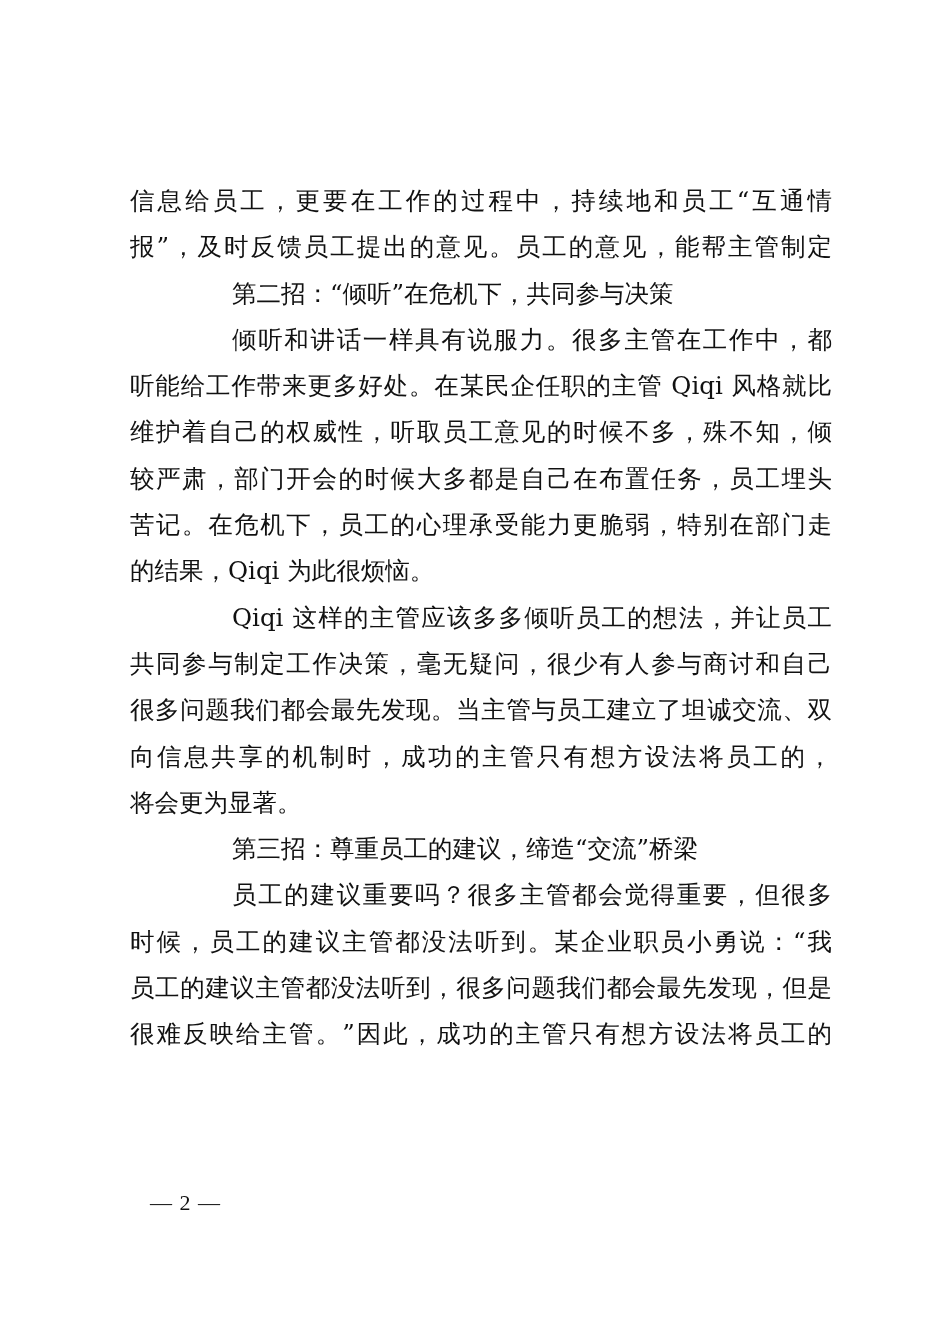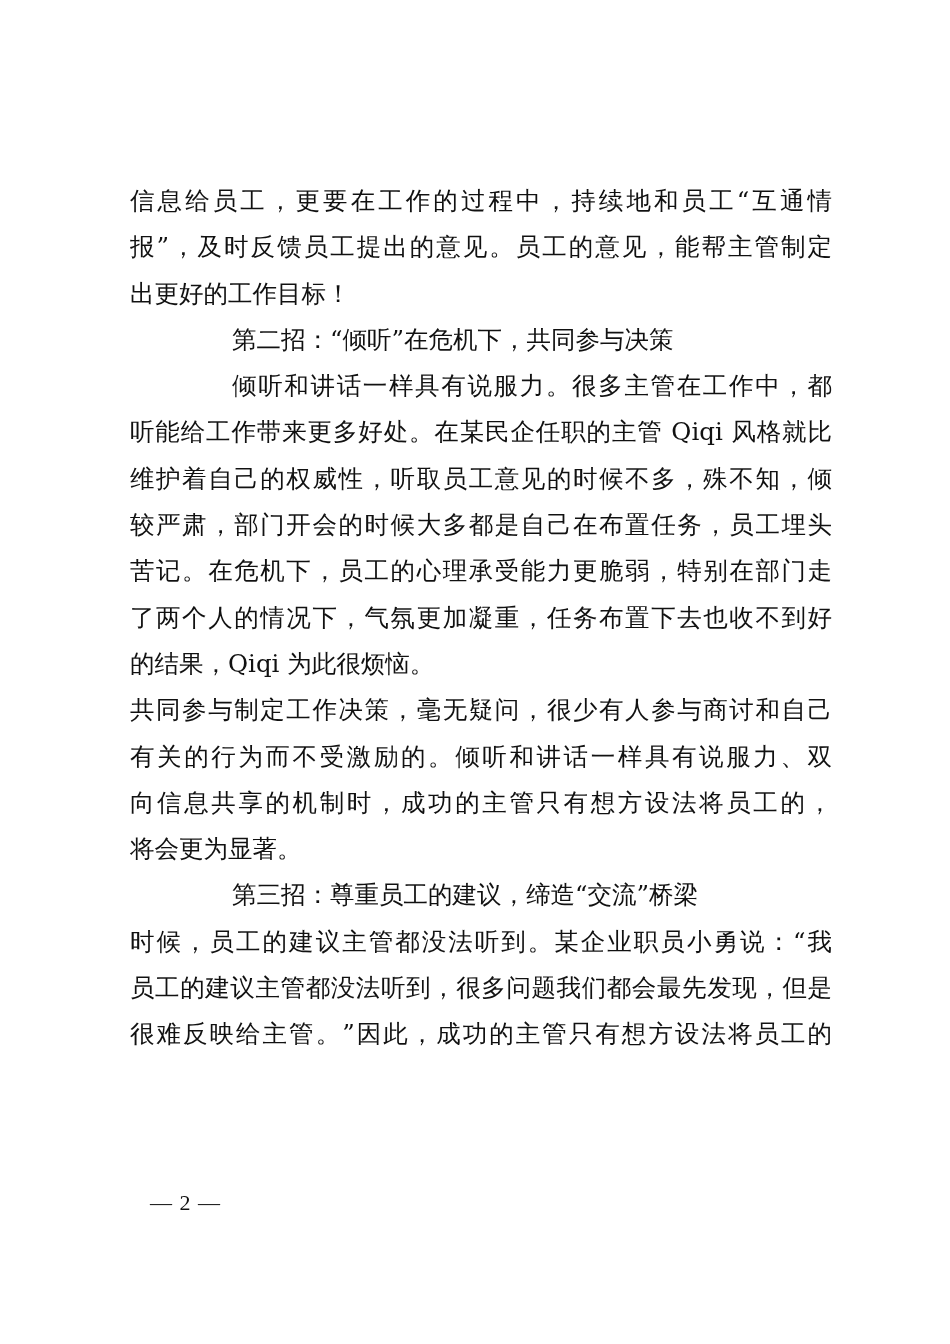--- a/index.html
+++ b/index.html
@@ -15,32 +15,32 @@
   .page-number { position: absolute; left: 150px; top: 1190px; font-size: 22px;
                  font-family: "Liberation Serif", serif; letter-spacing: 1px; }
 </style>
 </head>
 <body>
 
 <div class="page">
   <div class="text-block">
     <div class="line">信息给员工，更要在工作的过程中，持续地和员工“互通情</div>
     <div class="line">报”，及时反馈员工提出的意见。员工的意见，能帮主管制定</div>
-    <div class="line last">出更好的工作目标！</div>
     <div class="line heading">第二招：“倾听”在危机下，共同参与决策</div>
     <div class="line indent">倾听和讲话一样具有说服力。很多主管在工作中，都</div>
     <div class="line">听能给工作带来更多好处。在某民企任职的主管 Qiqi 风格就比</div>
     <div class="line">维护着自己的权威性，听取员工意见的时候不多，殊不知，倾</div>
     <div class="line">较严肃，部门开会的时候大多都是自己在布置任务，员工埋头</div>
     <div class="line">苦记。在危机下，员工的心理承受能力更脆弱，特别在部门走</div>
-    <div class="line">了两个人的情况下，气氛更加凝重，任务布置下去也收不到好</div>
     <div class="line last">的结果，Qiqi 为此很烦恼。</div>
+    <div class="line indent">Qiqi 这样的主管应该多多倾听员工的想法，并让员工</div>
     <div class="line">共同参与制定工作决策，毫无疑问，很少有人参与商讨和自己</div>
-    <div class="line">有关的行为而不受激励的。倾听和讲话一样具有说服力、双</div>
+    <div class="line">很多问题我们都会最先发现。当主管与员工建立了坦诚交流、双</div>
     <div class="line">向信息共享的机制时，成功的主管只有想方设法将员工的，</div>
     <div class="line last">将会更为显著。</div>
     <div class="line heading">第三招：尊重员工的建议，缔造“交流”桥梁</div>
+    <div class="line indent">员工的建议重要吗？很多主管都会觉得重要，但很多</div>
     <div class="line">时候，员工的建议主管都没法听到。某企业职员小勇说：“我</div>
     <div class="line">员工的建议主管都没法听到，很多问题我们都会最先发现，但是</div>
     <div class="line">很难反映给主管。”因此，成功的主管只有想方设法将员工的</div>
   </div>
   <div class="page-number">— 2 —</div>
 </div>
 
 </body></html>

